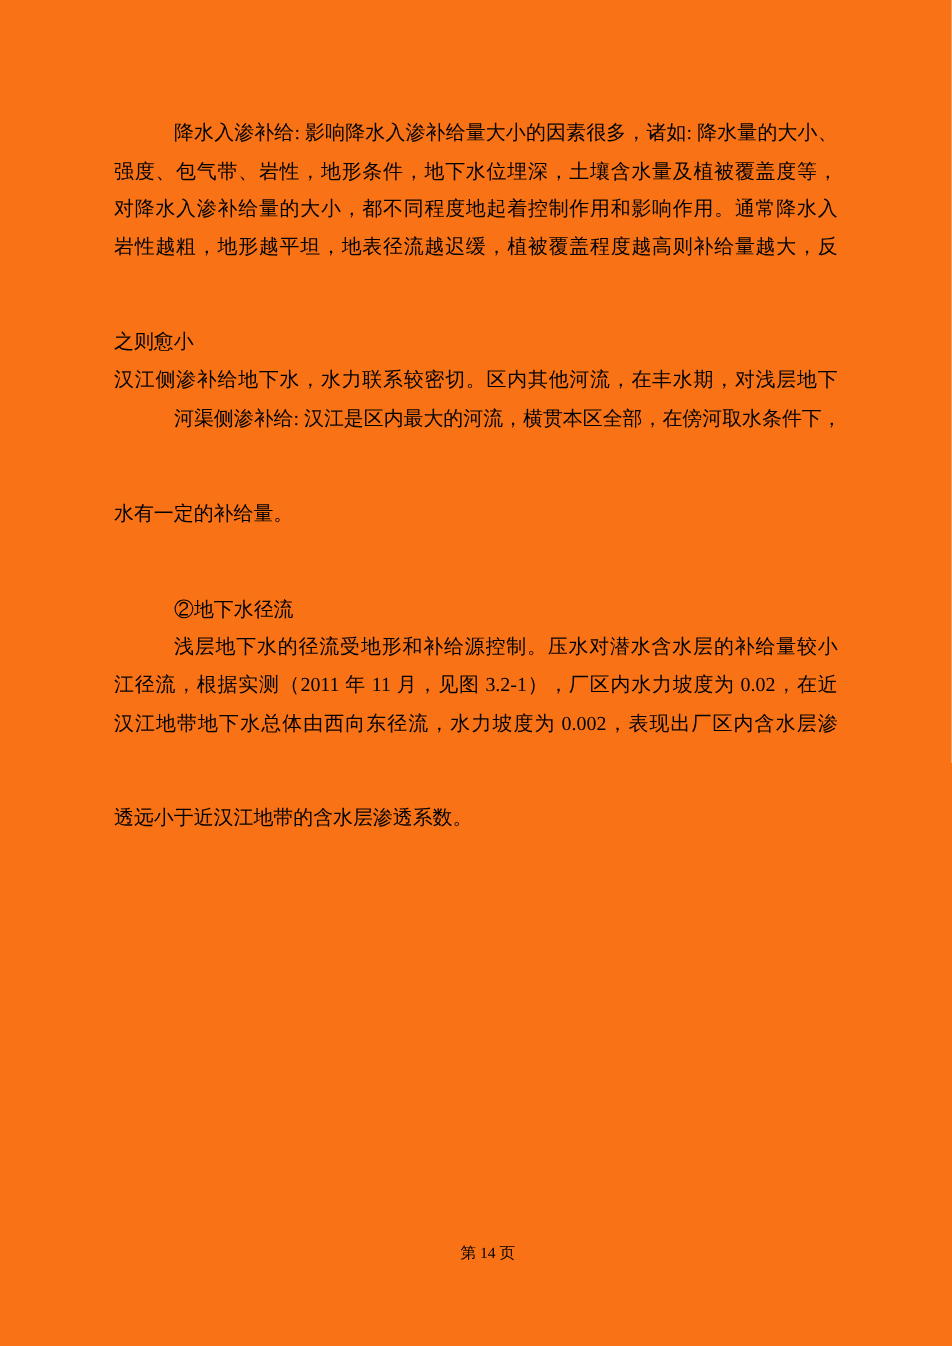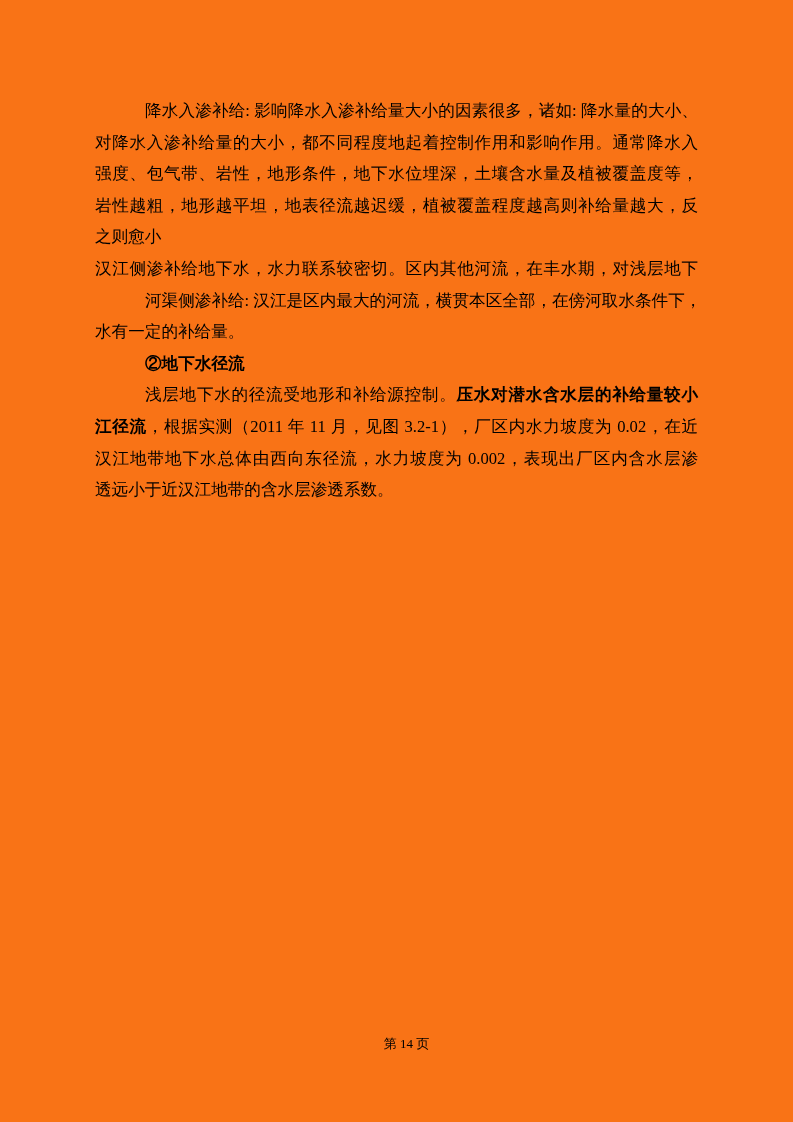--- a/index.html
+++ b/index.html
@@ -27,46 +27,46 @@
   .line {
     font-size: 16.6px;
     line-height: 31.6px;
     height: 31.6px;
     text-align: justify;
     text-align-last: justify;
     overflow: visible;
     white-space: nowrap;
   }
   .line.first { text-indent: 50px; }
-  .line.last  { text-align-last: left; }
+  .line.last  { text-align-last: left; margin-top: 48px; }
   .para.heading .line {
     font-weight: bold;
     text-align-last: left;
   }
-  .bold { font-weight: bold; }
+  .bold { font-weight: normal; }
   .footer {
     position: absolute;
     left: 0;
     right: 0;
     top: 1034px;
     text-align: center;
     font-size: 13px;
     line-height: 19px;
     color: #000000;
   }
 </style>
 </head>
 <body>
 
 <div class="page">
   <div class="content">
       <div class="para">
         <div class="line first"><span>降水入渗补给: 影响降水入渗补给量大小的因素很多，诸如: 降水量的大小、</span></div>
+        <div class="line"><span>强度、包气带、岩性，地形条件，地下水位埋深，土壤含水量及植被覆盖度等，</span></div>
         <div class="line"><span>对降水入渗补给量的大小，都不同程度地起着控制作用和影响作用。通常降水入</span></div>
-        <div class="line"><span>强度、包气带、岩性，地形条件，地下水位埋深，土壤含水量及植被覆盖度等，</span></div>
         <div class="line"><span>岩性越粗，地形越平坦，地表径流越迟缓，植被覆盖程度越高则补给量越大，反</span></div>
         <div class="line last"><span>之则愈小</span></div>
       </div>
       <div class="para">
         <div class="line"><span>汉江侧渗补给地下水，水力联系较密切。区内其他河流，在丰水期，对浅层地下</span></div>
         <div class="line first"><span>河渠侧渗补给: 汉江是区内最大的河流，横贯本区全部，在傍河取水条件下，</span></div>
         <div class="line last"><span>水有一定的补给量。</span></div>
       </div>
       <div class="para heading">
         <div class="line first last"><span class="bold">②地下水径流</span></div>

